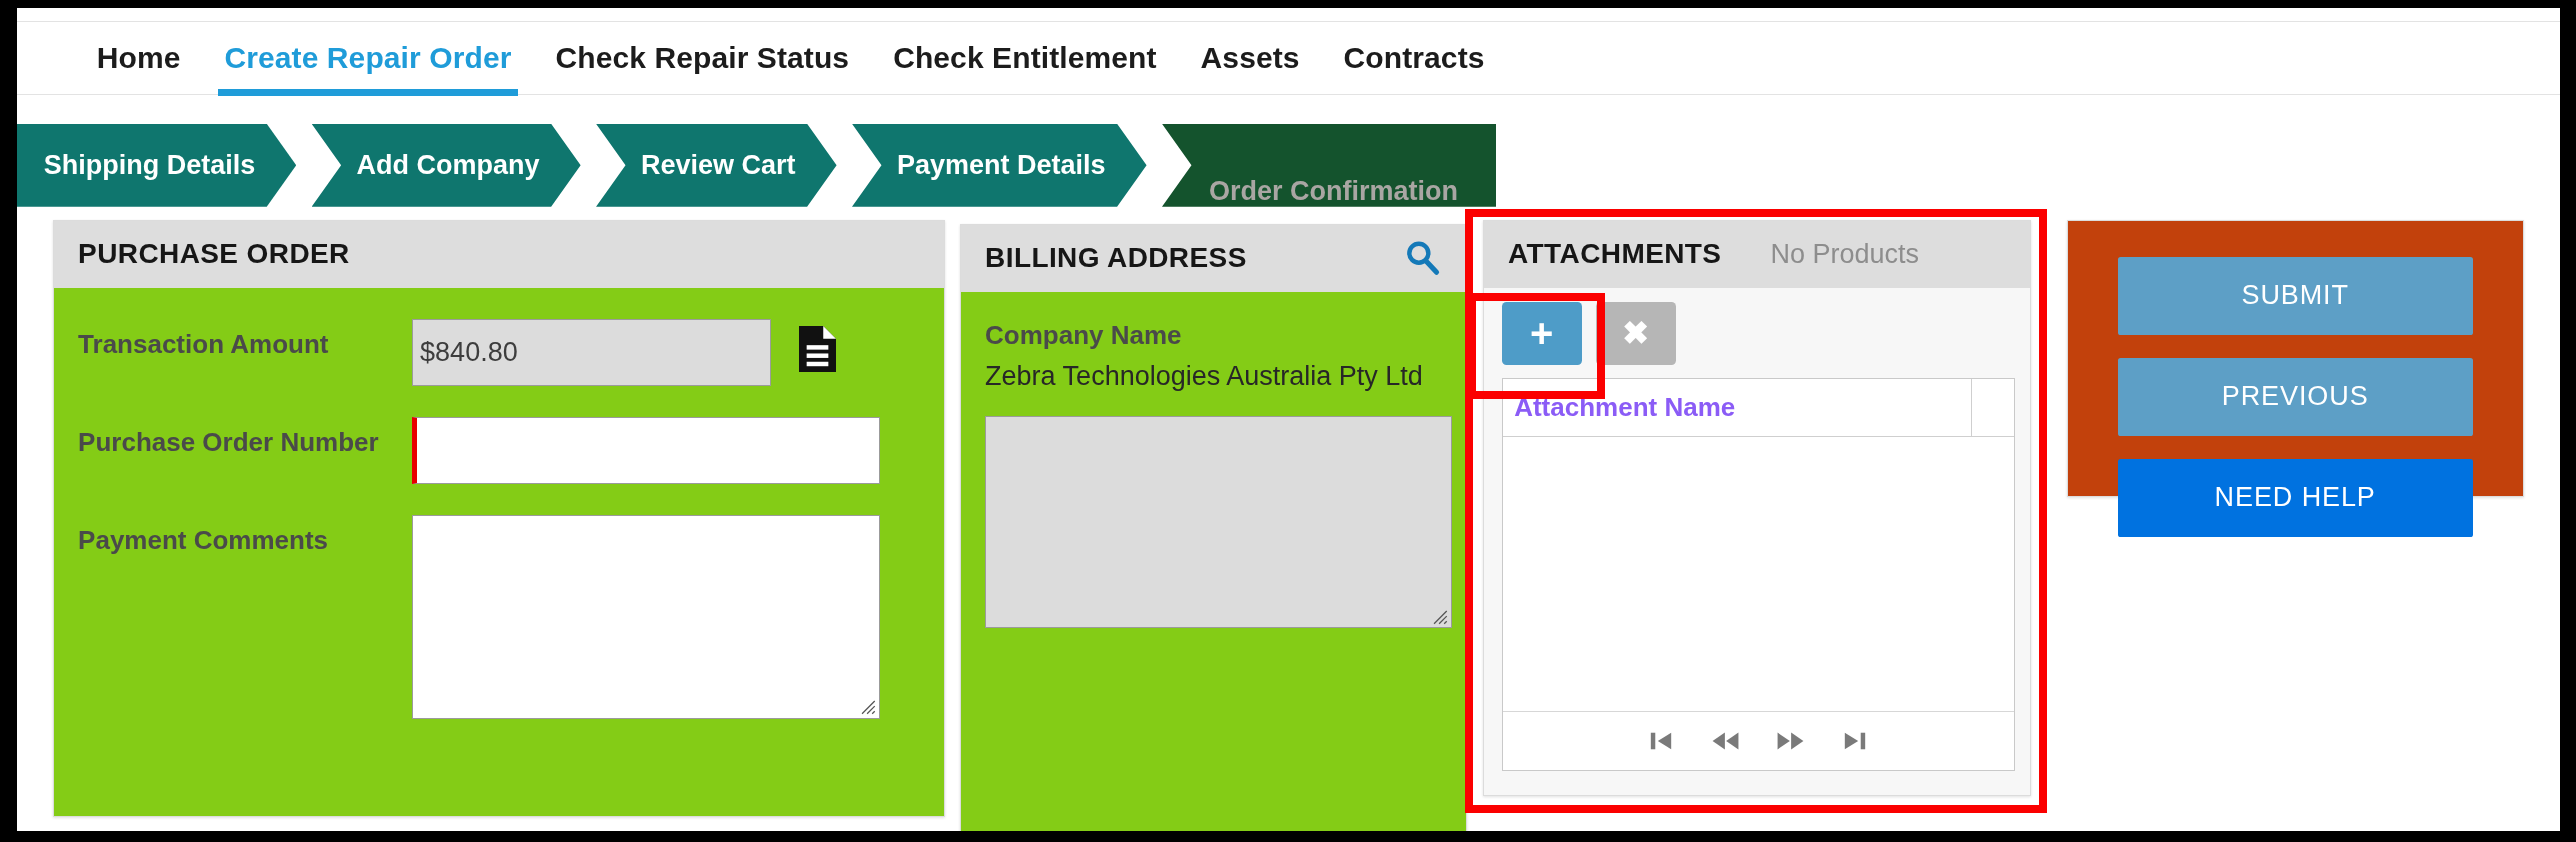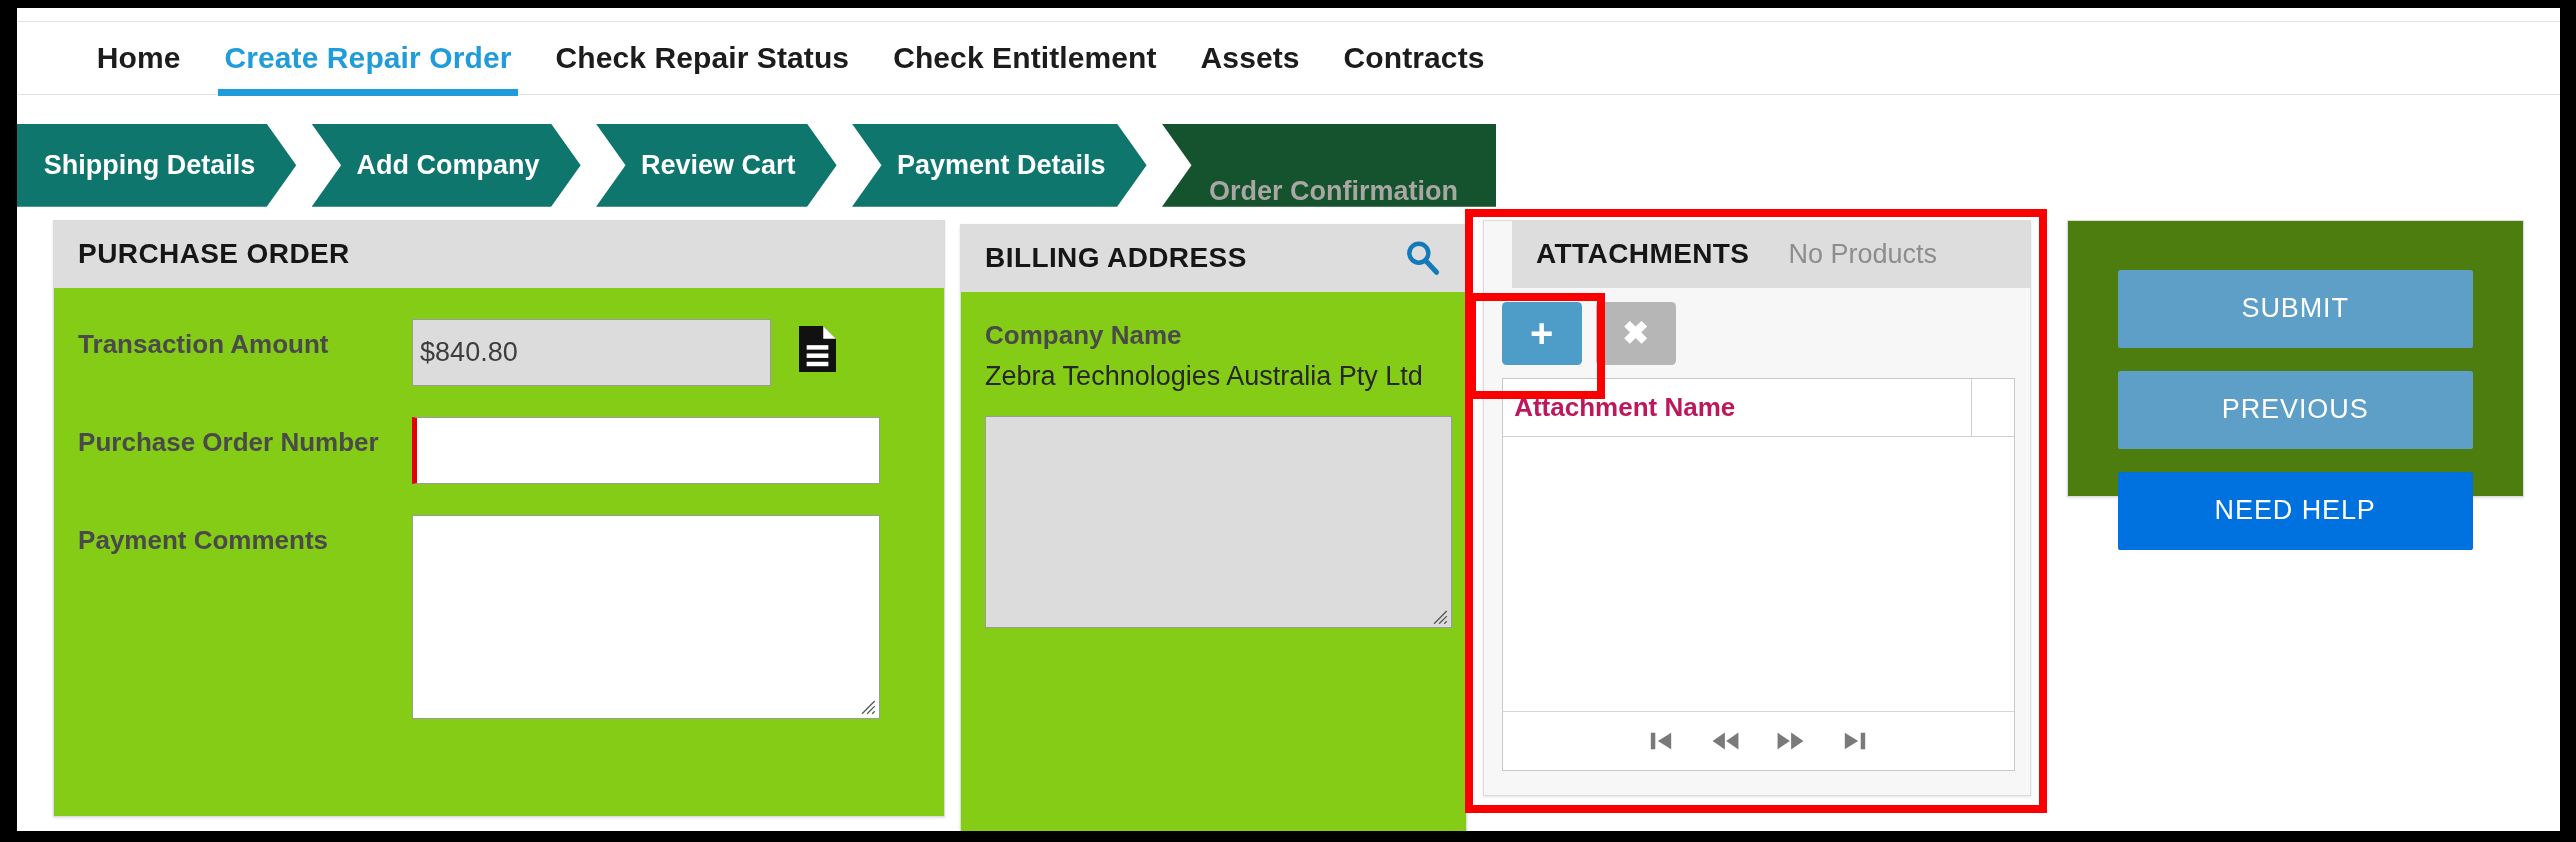--- a/index.html
+++ b/index.html
@@ -200,22 +200,21 @@
   }
 
   
   #attachments-panel {
     left: 1466px; top: 0;
     width: 548px; height: 576px;
     background: #f7f7f7;
   }
   #attachments-panel .panel-header {
     justify-content: flex-start;
-    gap: 39px;
-    margin-left: 28px;
+    gap: 49px;
   }
   .no-records {
     font-size: 27px;
     color: #8d8d8d;
   }
   #attachment-toolbar {
     display: flex;
     gap: 14px;
     padding: 14px 18px 13px 18px;
   }
@@ -248,21 +247,21 @@
     height: 58px;
     border-bottom: 1.3px solid #cfcfcf;
     display: flex;
     align-items: center;
   }
   .grid-col-name {
     flex: 1;
     padding-left: 11.5px;
     font-size: 26px;
     font-weight: bold;
-    color: #be185d;
+    color: #8b5cf6;
     border-right: 1.3px solid #cfcfcf;
     height: 100%;
     display: flex;
     align-items: center;
   }
   .grid-col-spacer { width: 42px; }
   #attachment-grid-body { flex: 1; background: #ffffff; }
   #attachment-pager {
     height: 59px;
     border-top: 1.3px solid #d7d7d7;
@@ -293,24 +292,24 @@
   #annotation-add-button {
     left: 1451px; top: 285px;
     width: 137px; height: 106px;
   }
 
   
   #action-panel {
     position: absolute;
     left: 2050px; top: 0;
     width: 457px; height: 277px;
-    background: #4d7c0f;
+    background: #c2410c;
     border: 0.6px solid #dcdcdc;
     box-shadow: 0 1.3px 2.6px rgba(0,0,0,0.12);
-    padding: 49px 50px;
+    padding: 36px 50px;
   }
   .action-btn {
     width: 100%;
     height: 78px;
     display: flex;
     align-items: center;
     justify-content: center;
     font-size: 27px;
     font-weight: normal;
     letter-spacing: 0.9px;

